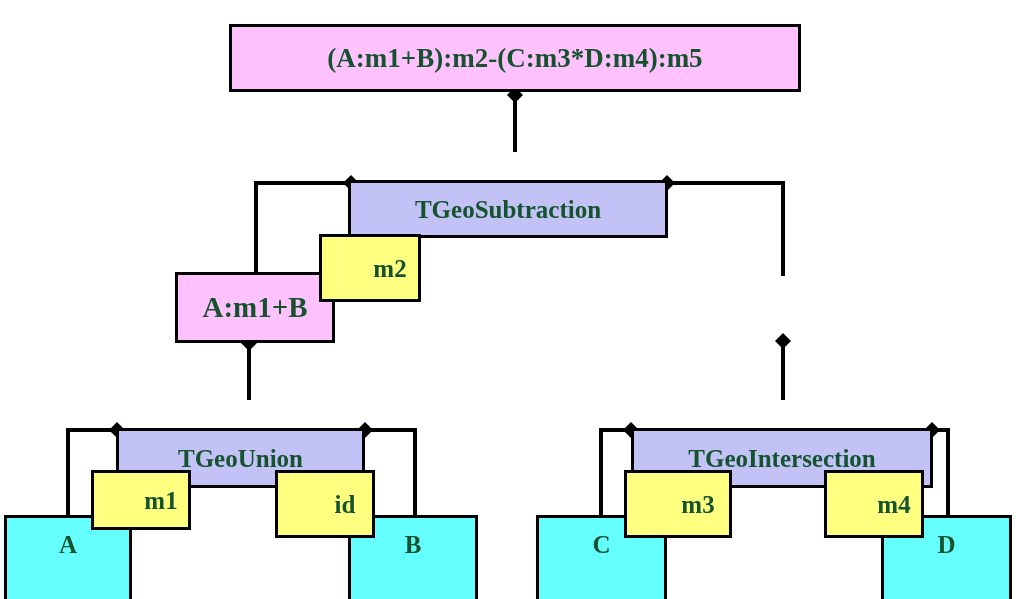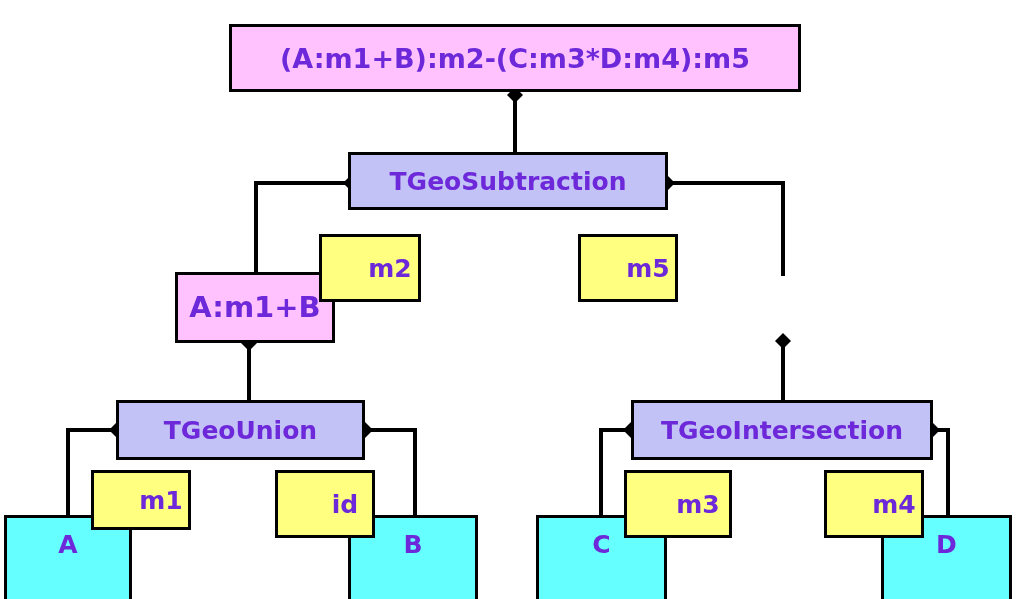--- a/index.html
+++ b/index.html
@@ -24,33 +24,34 @@
     height: 599px;
     pointer-events: none;
   }
   .node {
     position: absolute;
     box-sizing: border-box;
     border: 3px solid #000000;
     display: flex;
     align-items: center;
     justify-content: center;
-    color: #6d28d9;
+    color: #14532d;
     font-weight: bold;
     line-height: 1;
     text-align: center;
     white-space: nowrap;
+    font-family: Liberation Serif, serif;
   }
   .node-expr   { background: #ffc2ff; z-index: 6; }
   .node-op     { background: #c2c2f7; z-index: 6; }
   .node-matrix { background: #ffff80; z-index: 9; padding-left: 40px; }
   .node-shape  { background: #66ffff; z-index: 6; }
 
   .node-root     { font-size: 27px; }
-  .node-op       { font-size: 25px; }
+  .node-op       { font-size: 25px; margin-top: 28px; }
   .node-expr-mid { font-size: 29px; }
   .node-matrix   { font-size: 25px; }
   .node-shape    { font-size: 25px; }
 
   .shape-label {
     position: absolute;
     left: 0;
     right: 0;
     top: 14px;
     text-align: center;
@@ -97,21 +98,20 @@
   </svg>
 
   <div class="node node-expr node-root" style="left:229px; top:24px; width:572px; height:68px;">(A:m1+B):m2-(C:m3*D:m4):m5</div>
 
   <div class="node node-op" style="left:348px; top:152px; width:320px; height:58px;">TGeoSubtraction</div>
 
   <div class="node node-expr node-expr-mid" style="left:175px; top:272px; width:160px; height:71px;">A:m1+B</div>
 
   <div class="node node-matrix" style="left:319px; top:234px; width:102px; height:68px;">m2</div>
 
-  <div class="node node-matrix" style="left:578px; top:234px; width:100px; height:68px;">m5</div>
 
 
   <div class="node node-op" style="left:116px; top:400px; width:249px; height:60px;">TGeoUnion</div>
 
   <div class="node node-op" style="left:631px; top:400px; width:302px; height:60px;">TGeoIntersection</div>
 
   <div class="node node-matrix" style="left:91px; top:470px; width:100px; height:60px;">m1</div>
 
   <div class="node node-matrix" style="left:275px; top:470px; width:100px; height:68px;">id</div>
 

